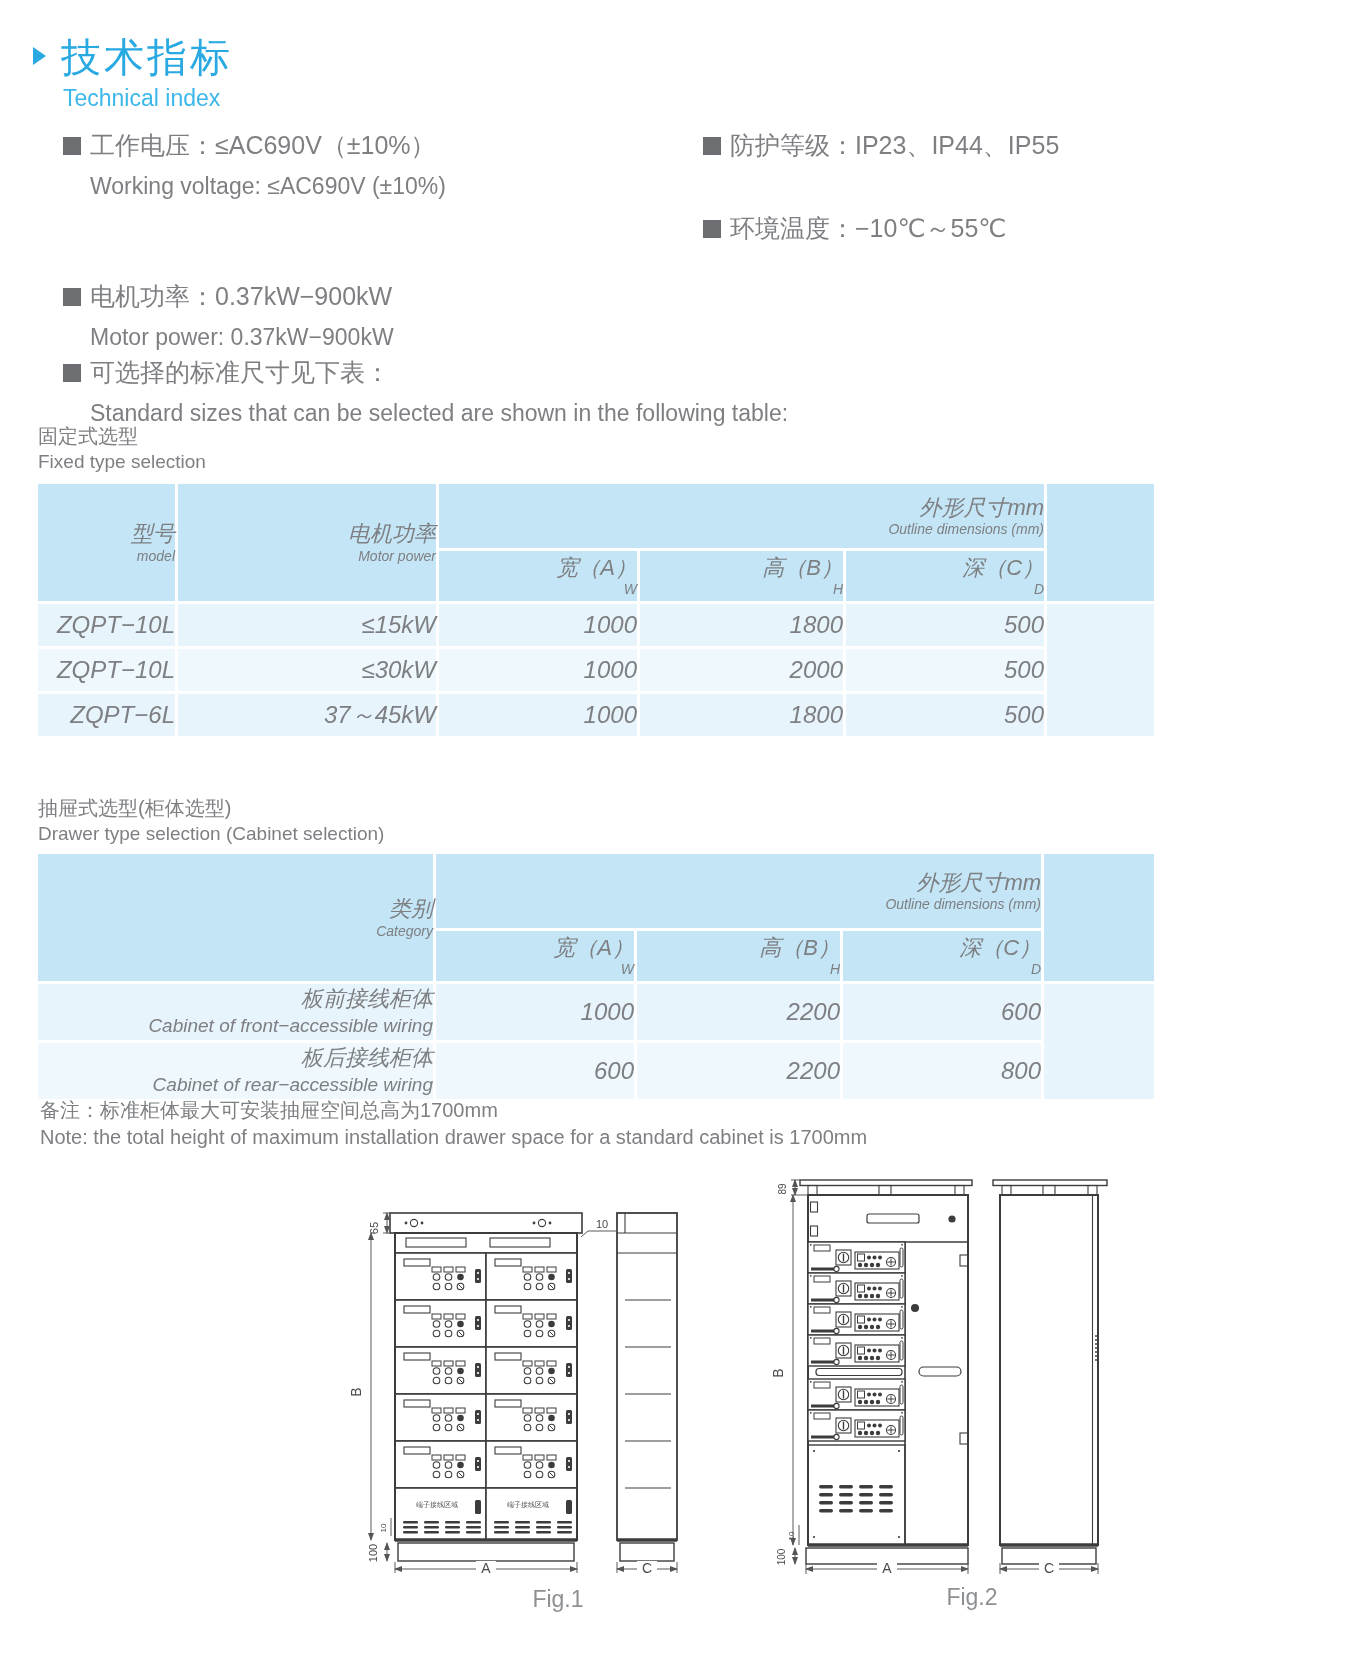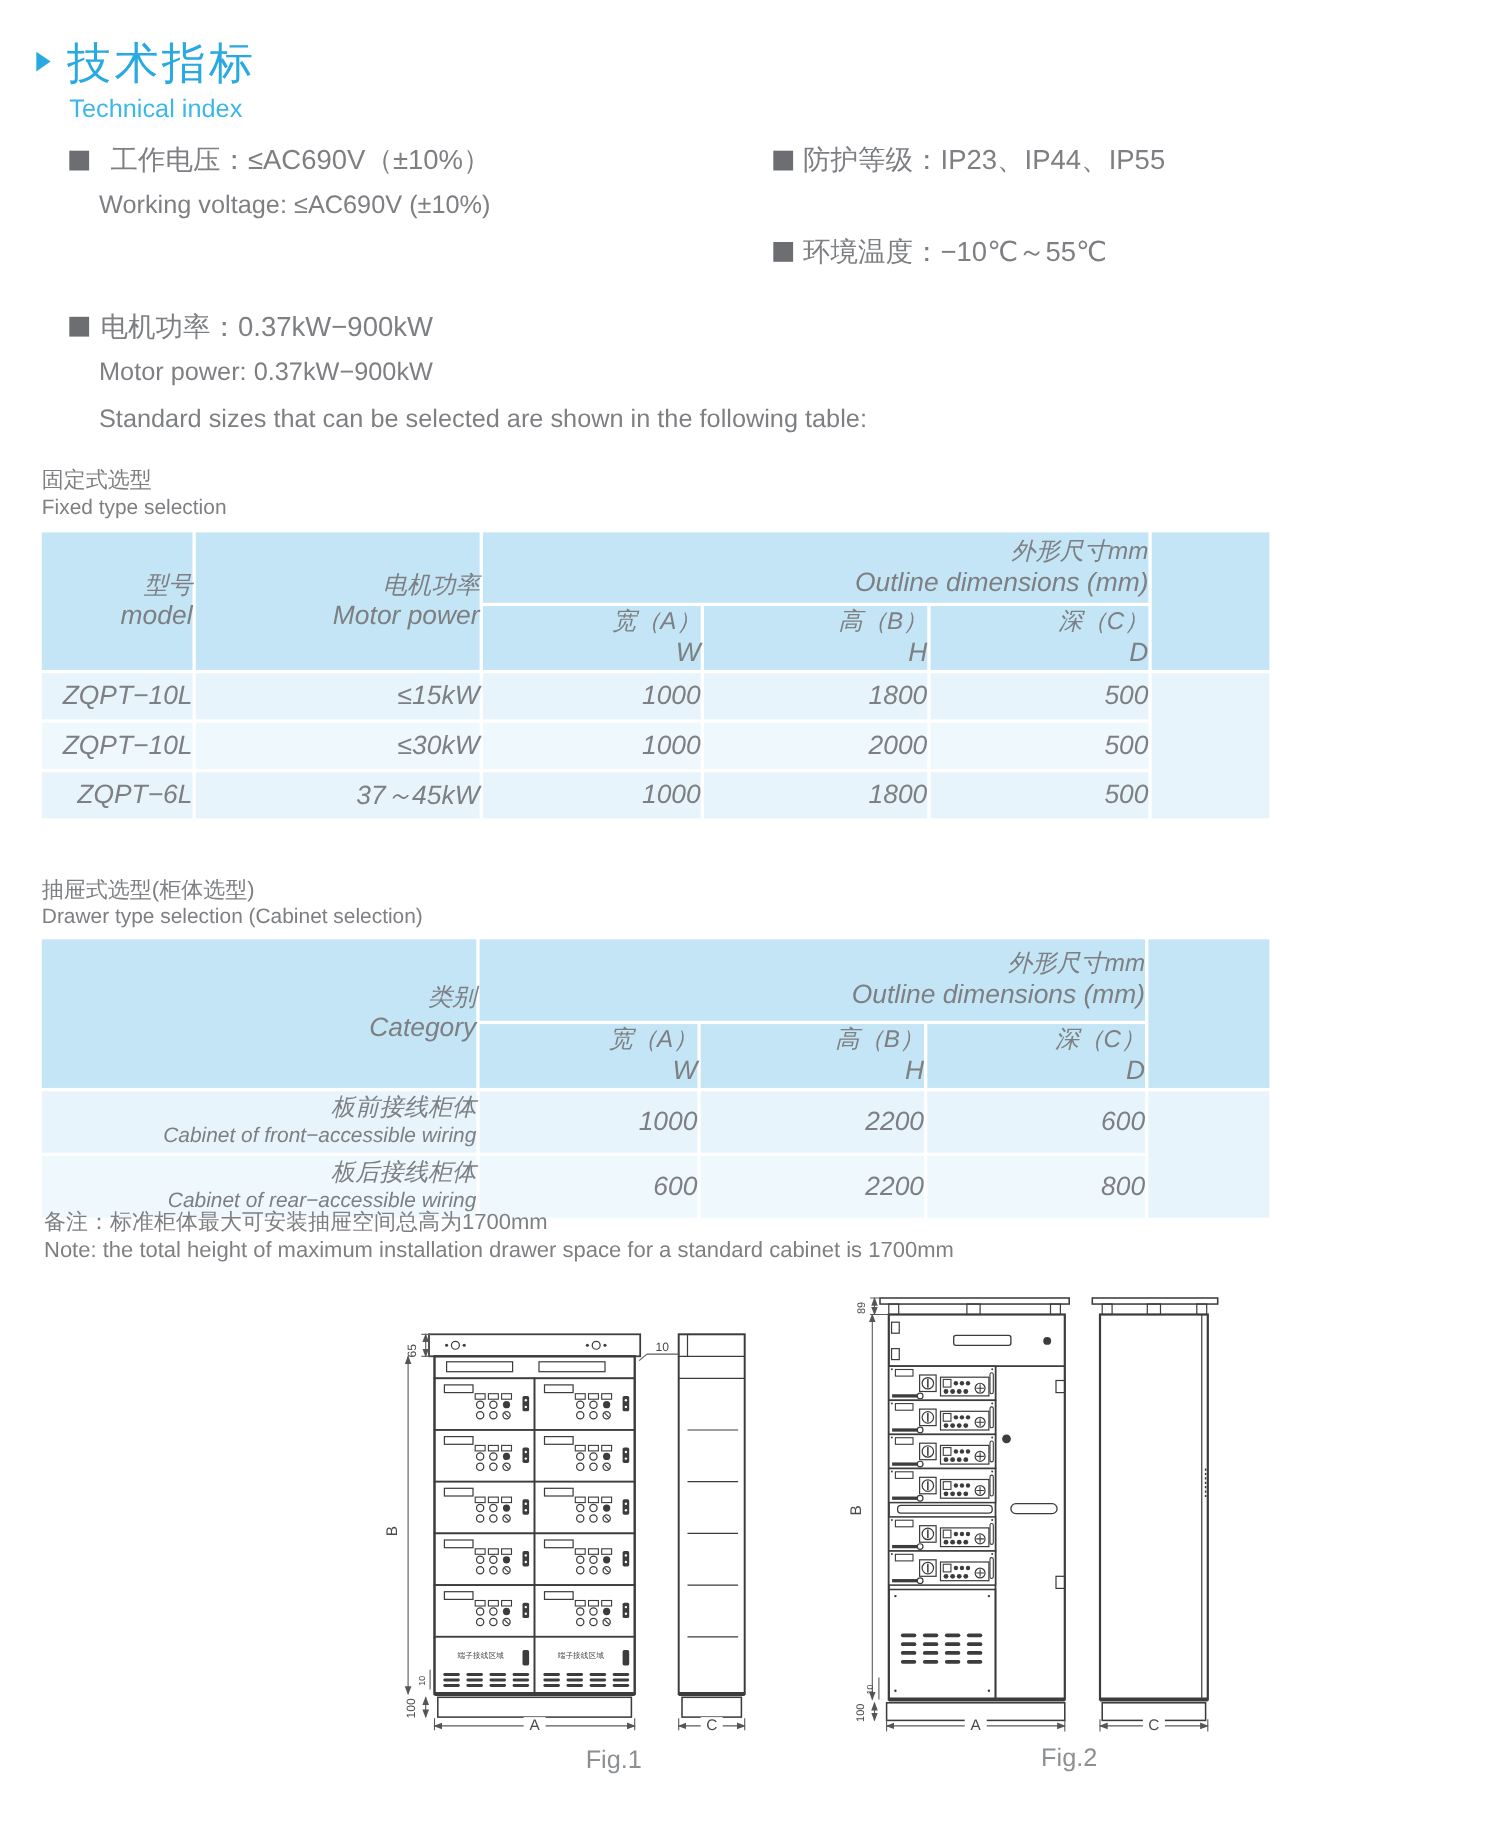--- a/index.html
+++ b/index.html
@@ -14,34 +14,34 @@
     font-family:"Liberation Sans","DejaVu Sans",sans-serif;color:var(--text-gray,#7d7f82);
   }
   .abs{position:absolute;}
   
   .arrow-mark{position:absolute;left:33px;top:47px;width:0;height:0;
     border-left:13px solid var(--accent,#29a9e1);border-top:9px solid transparent;border-bottom:9px solid transparent;}
   .page-title{position:absolute;left:61px;top:30px;font-size:40px;letter-spacing:3px;color:var(--accent,#29a9e1);}
   .page-subtitle{position:absolute;left:63px;top:85px;font-size:23px;color:var(--accent-light,#3bb7ea);}
   
   .spec{position:absolute;white-space:nowrap;}
-  .zh-line{display:flex;align-items:center;font-size:25px;color:var(--text-gray);justify-content:space-between;}
+  .zh-line{display:flex;align-items:center;font-size:25px;color:var(--text-gray);}
   .bullet{display:inline-block;width:18px;height:18px;background:var(--bullet-gray,#6d6e71);margin-right:9px;flex:none;}
   .en-line{margin-left:27px;margin-top:11px;font-size:23px;color:var(--text-gray);}
   
   .tbl-cap-zh{position:absolute;font-size:20px;color:var(--text-gray);}
   .tbl-cap-en{position:absolute;font-size:19px;color:var(--text-gray);}
   
   table.spec-table{position:absolute;border-collapse:separate;border-spacing:3px;table-layout:fixed;background:#fff;}
   table.spec-table td{text-align:right;vertical-align:middle;color:var(--text-gray);padding:0;font-style:italic;}
   td.hd{background:var(--header-bg,#c3e5f6);}
   td.bd{background:var(--row-bg,#e8f4fb);}
   td.bd2{background:var(--row-bg-alt,#eef8fd);}
   .th-zh{font-size:22px;line-height:1.25;}
-  .th-en{font-size:24px;line-height:1.25;}
+  .th-en{font-size:14px;line-height:1.25;}
   .num{font-size:24px;}
   .model{font-size:24px;}
   .cat-zh{font-size:22px;line-height:1.3;}
   .cat-en{font-size:19px;line-height:1.3;}
   
   .note-zh{position:absolute;font-size:20px;color:var(--text-gray);}
   .note-en{position:absolute;font-size:20px;color:var(--text-gray);}
   
   svg .ln{stroke:var(--line-dark,#3c3c3c);fill:none;}
   svg .fl{fill:var(--line-dark,#3c3c3c);stroke:none;}
@@ -81,20 +81,24 @@
       </div>
   </div>
   <div class="spec" style="left:703px;top:212px;">
     <div class="zh-line">
         <span class="bullet"></span>
         <span>环境温度：−10℃～55℃</span>
       </div>
   </div>
 
   <div class="spec" style="left:63px;top:356px;">
+    <div class="zh-line">
+        <span class="bullet"></span>
+        <span>可选择的标准尺寸见下表：</span>
+      </div>
     <div class="en-line">Standard sizes that can be selected are shown in the following table:</div>
   </div>
 
   <div class="tbl-cap-zh" style="left:38px;top:423px;">固定式选型</div>
   <div class="tbl-cap-en" style="left:38px;top:451px;">Fixed type selection</div>
 
   <table class="spec-table" style="left:35px;top:481px;width:1287px;">
     <colgroup>
         <col style="width:137px">
         <col style="width:258px">

